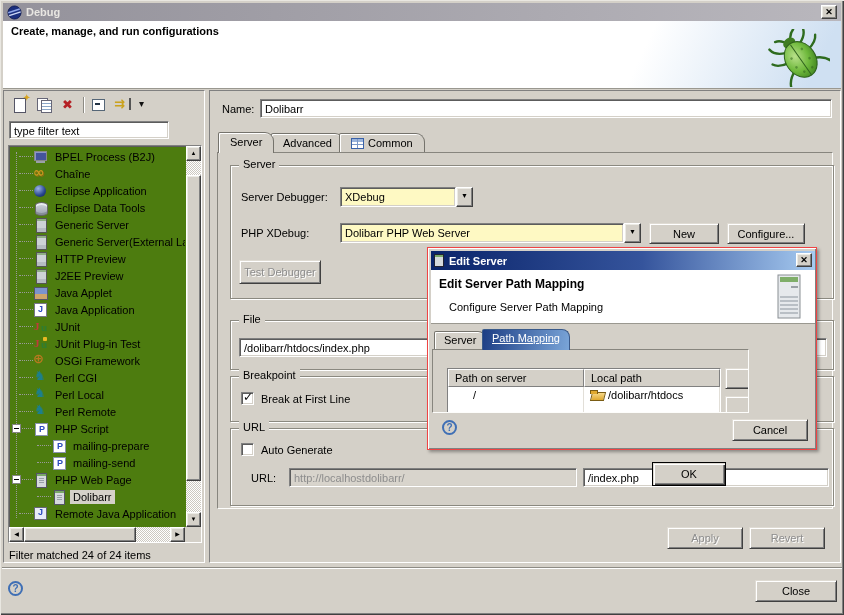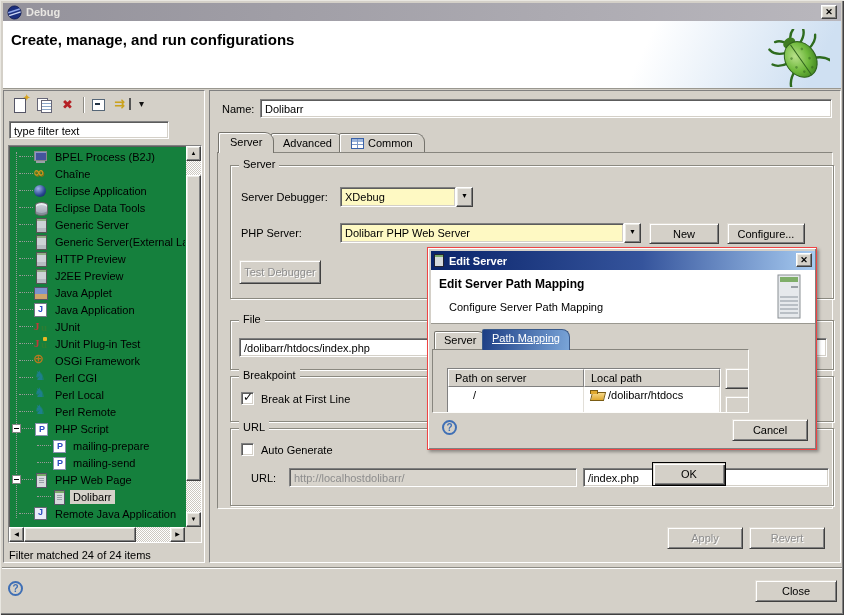--- a/index.html
+++ b/index.html
@@ -50,21 +50,21 @@
   
   .tab{position:absolute;top:42px;height:19px;background:#d4d0c8;border:1px solid #75736c;border-bottom:none;
     border-radius:2px 9px 0 0;padding:3px 11px 0;box-shadow:inset 1px 1px 0 #fff;display:flex;gap:4px;align-items:flex-start;}
   .tab.active{top:41px;height:21px;z-index:6;}
   .dtab{position:absolute;top:83px;height:18px;background:#d4d0c8;border:1px solid #75736c;border-bottom:none;
     border-radius:2px 8px 0 0;padding:2px 9px 0;box-shadow:inset 1px 1px 0 #fff;}
   .dtab.active{top:81px;height:21px;z-index:6;background:linear-gradient(100deg,#1d3e85,#7aa5d8);
     color:#fff;text-decoration:underline;box-shadow:none;border-color:#3a5a8a;}
   .tabpanel{position:absolute;background:#d4d0c8;border:1px solid;border-color:#87857e #fdfdfb #fdfdfb #87857e;}
   
-  #treebox{position:absolute;left:4px;top:54px;width:194px;height:398px;background:#15803d;border:1px solid;
+  #treebox{position:absolute;left:4px;top:54px;width:194px;height:398px;background:#4d7c0f;border:1px solid;
     border-color:#808080 #fff #fff #808080;box-shadow:inset 1px 1px 0 #5c5c5c;}
   .tree-row{display:flex;align-items:center;height:17px;padding-left:10px;position:relative;white-space:nowrap;}
   .tree-row.child{padding-left:28px;}
   .stub{width:14px;height:1px;border-top:1px dotted #9a9a9a;flex:none;}
   .expander{position:absolute;left:3px;top:4px;width:9px;height:9px;background:#fff;border:1px solid #848484;}
   .expander::after{content:"";position:absolute;left:1px;top:3px;width:5px;height:1px;background:#000;}
   .tlabel{padding:1px 3px;}
   .tree-row.selected .tlabel{background:#d5d1c9;}
   #tree-guide{position:absolute;left:7px;top:6px;height:366px;border-left:1px dotted #9a9a9a;}
   
@@ -154,21 +154,21 @@
         <path d="M1.5 9.4h13" stroke="#cdd8f6" stroke-width="1.6"></path>
           </g>
         </svg>
     </span>
     <span class="ttext">Debug</span>
     <span class="winbtn" style="right:4px;top:2px;">✕</span>
   </div>
 
   <div id="banner">
     <div class="bluegrad"></div>
-    <div class="lbl b" style="left:8px;top:10px;font-size:15px;">Create, manage, and run configurations</div>
+    <div class="lbl b" style="left:8px;top:4px;font-size:11px;">Create, manage, and run configurations</div>
     <span class="abs" style="left:765px;top:8px;">
       <svg width="62" height="58" viewBox="0 0 62 58">
         <defs>
             <radialGradient id="bugg" cx="40%" cy="35%" r="75%">
           <stop offset="0" stop-color="#b8e08a"></stop>
               <stop offset="0.55" stop-color="#6fb93c"></stop>
               <stop offset="1" stop-color="#3a7d1b"></stop>
         </radialGradient>
           </defs>
         <g transform="rotate(-35 31 28)">
@@ -360,21 +360,21 @@
 
     <div class="tabpanel" style="left:7px;top:61px;width:616px;height:357px;">
 
       <div class="group" style="left:12px;top:12px;width:604px;height:134px;">
         <span class="glabel">Server</span>
         <div class="lbl" style="left:10px;top:25px;">Server Debugger:</div>
         <div class="combo" style="left:109px;top:21px;width:133px;height:20px;">
           <div class="combo-field">XDebug</div>
           <div class="combo-btn"></div>
         </div>
-        <div class="lbl" style="left:10px;top:61px;">PHP Server:</div>
+        <div class="lbl" style="left:10px;top:61px;">PHP XDebug:</div>
         <div class="combo" style="left:109px;top:57px;width:301px;height:20px;">
           <div class="combo-field">Dolibarr PHP Web Server</div>
           <div class="combo-btn"></div>
         </div>
         <div class="btn" style="left:418px;top:57px;width:70px;height:21px;">New</div>
         <div class="btn" style="left:496px;top:57px;width:78px;height:21px;">Configure...</div>
         <div class="btn disabled" style="left:8px;top:94px;width:82px;height:24px;">Test Debugger</div>
       </div>
 
       <div class="group" style="left:12px;top:167px;width:604px;height:50px;">

